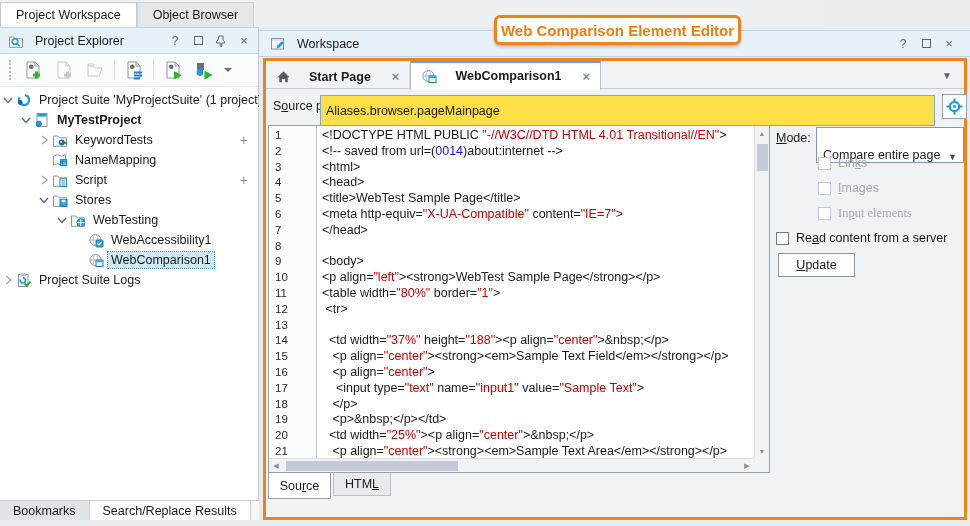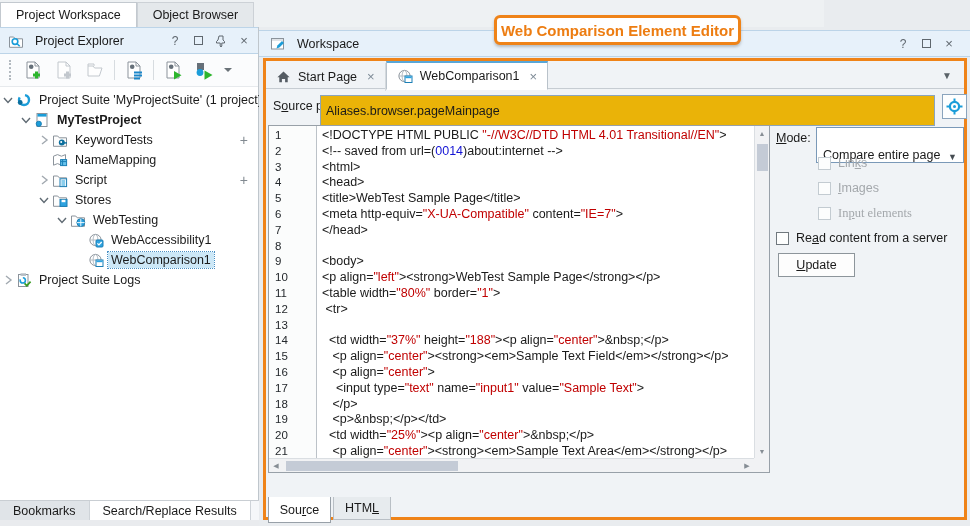--- a/index.html
+++ b/index.html
@@ -55,33 +55,33 @@
   #workspace { position:absolute; left:259px; top:27px; width:711px; height:499px; background:#e9ecef; }
   #ws-header { position:absolute; left:0; top:3px; width:711px; height:27px; background:#e7f1fa;
                border-top:1px solid #bcd4e8; border-bottom:1px solid #bcd4e8;
                display:flex; align-items:center; padding:0 14px 0 10px; gap:7px; }
 
   #orange-box { position:absolute; left:4px; top:31px; width:704px; height:462px;
                 border:3px solid #ef8318; background:#f0f3f6; }
 
   
   #ed-tabbar { position:absolute; left:0; top:0; right:0; height:28px; border-bottom:1px solid #c6ccd2; }
-  .edtab { display:inline-flex; align-items:center; gap:7px; height:28px; padding:0 10px;
-           cursor:pointer; position:relative; }
+  .edtab { display:inline-flex; align-items:center; gap:18px; height:28px; padding:0 10px;
+           cursor:pointer; position:relative;font-weight:bold; }
   .edtab .close { color:#7d8a96; font-size:13px; margin-left:3px; cursor:pointer; }
   .edtab.inactive { border-right:1px solid #d4d9dd; }
   .edtab.active { background:#ffffff; border:1px solid #b9c2ca; border-bottom:1px solid #ffffff;
                   border-top:2px solid #59a7d8; height:29px; top:0; }
   #ed-overflow { position:absolute; right:12px; top:9px; color:#5a6268; font-size:10px; cursor:pointer; }
 
   
   #source-row { position:absolute; left:0; top:29px; right:0; height:33px; }
   #source-label { position:absolute; left:7px; top:9px; }
   #source-input { position:absolute; left:54px; top:5px; width:615px; height:31px;
-                  border:1px solid #8aa4bd; background:#eab308; font:12.5px "Liberation Sans",sans-serif;
+                  border:1px solid #8aa4bd; background:#fde047; font:12.5px "Liberation Sans",sans-serif;
                   padding:0 5px; color:#1a1a1a; }
   #target-btn { position:absolute; left:676px; top:4px; width:25px; height:25px; background:#fdfefe;
                 border:1px solid #8aa4bd; display:flex; align-items:center; justify-content:center; cursor:pointer; }
 
   
   #code-box { position:absolute; left:2px; top:64px; width:502px; height:348px;
               background:#ffffff; border:1px solid #98a0a8; }
   #code-gutter { position:absolute; left:0; top:0; bottom:14px; width:48px; background:#fbfcfc;
                  border-right:1px solid #bcc2c8; padding:2px 0 0 6px; overflow:hidden; }
   .gnum { height:15.8px; line-height:15.8px; font-size:11.5px; color:#24282c; }
@@ -108,21 +108,21 @@
   .chk-row { position:absolute; display:flex; align-items:center; gap:7px; cursor:pointer; }
   .chk-box { width:13px; height:13px; background:#fdfefe; border:1px solid #70787e; flex:0 0 auto; }
   .chk-row.disabled { cursor:default; }
   .chk-row.disabled .chk-box { border-color:#c3cbd1; background:#fcfdfd; }
   .chk-row.disabled .chk-text { color:#a4a8ac; }
   #update-btn { position:absolute; left:4px; top:128px; width:77px; height:24px; background:#fdfdfd;
                 border:1px solid #8d959b; display:flex; align-items:center; justify-content:center; cursor:pointer; }
 
   
   #view-tabs { position:absolute; left:2px; top:412px; height:27px; display:flex; align-items:flex-start; }
-  .vtab { display:inline-flex; align-items:center; justify-content:center; cursor:pointer;margin-top:24px; }
+  .vtab { display:inline-flex; align-items:center; justify-content:center; cursor:pointer; }
   .vtab.active { width:63px; height:26px; background:#ffffff; border:1px solid #98a0a8; border-top:none; }
   .vtab.inactive { width:58px; height:23px; background:#e7ebee; border:1px solid #b9bfc5; border-top:none; margin-left:2px; }
 
   
   #callout { position:absolute; left:494px; top:15px; width:247px; height:30px; background:#ffffff;
              border:3px solid #ef8318; border-radius:6px; display:flex; align-items:center; justify-content:center;
              color:#ed7d12; font-size:15px; font-weight:bold; box-shadow:0 2px 3px rgba(90,90,90,.35); z-index:30; }
 
   svg { display:block; }
 </style>

